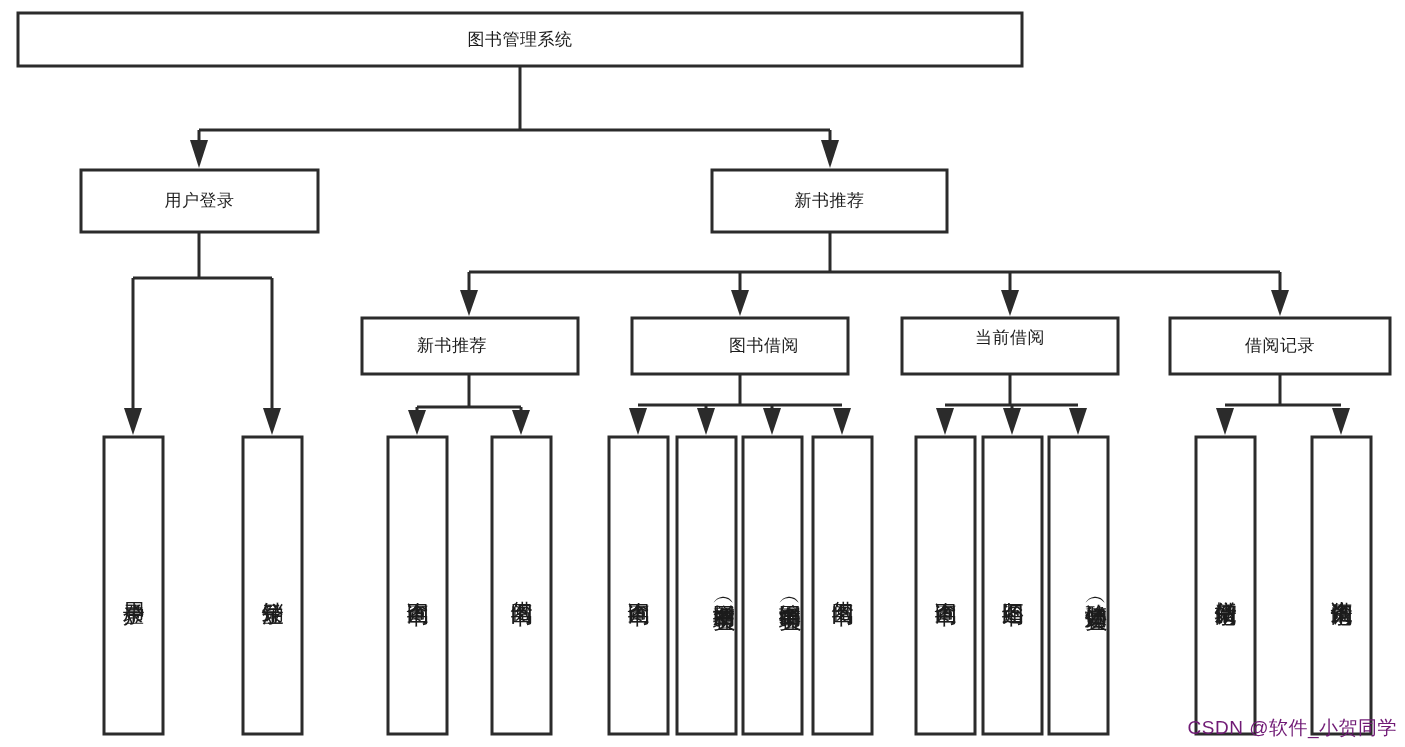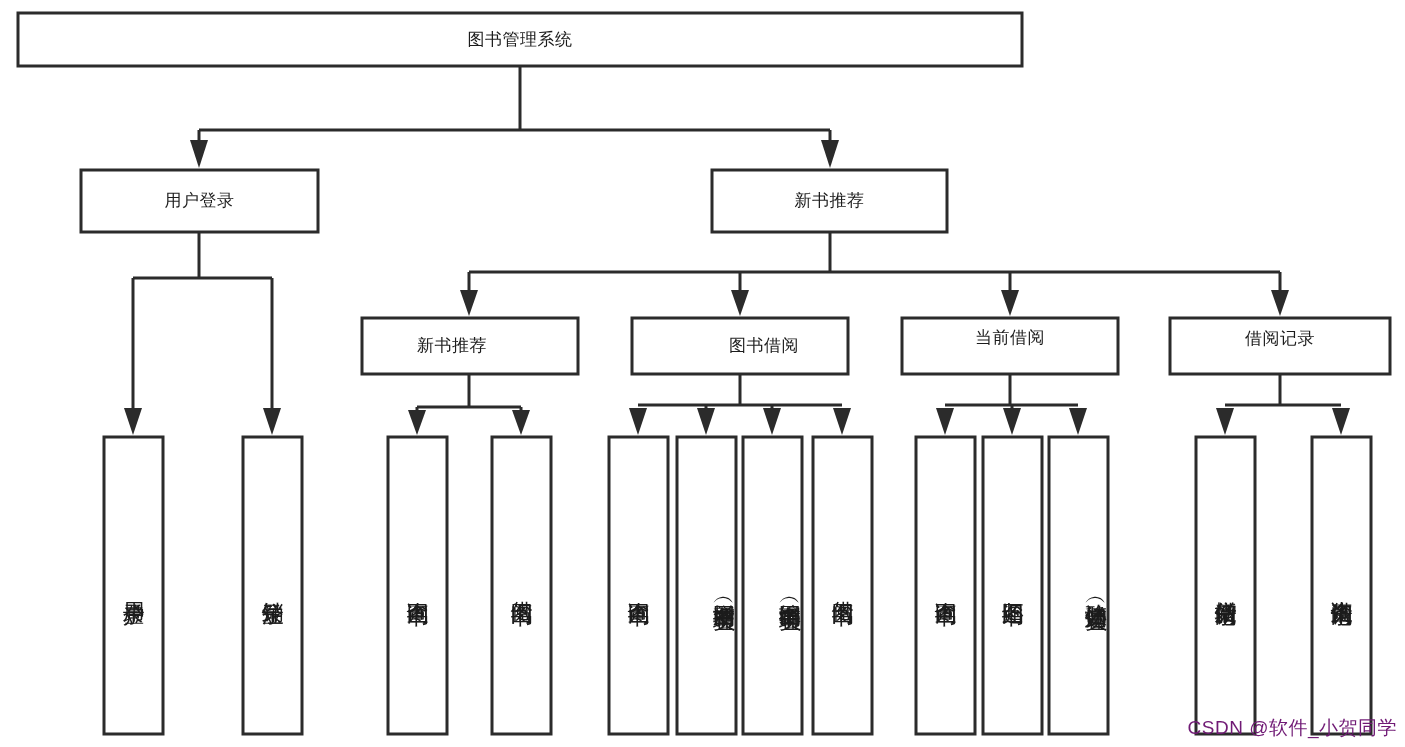--- a/index.html
+++ b/index.html
@@ -167,21 +167,21 @@
   </svg>
 
   <div class="node-label-h" style="left:18px; top:13px; width:1004px; height:53px;">图书管理系统</div>
 
   <div class="node-label-h" style="left:81px; top:170px; width:237px; height:62px;">用户登录</div>
   <div class="node-label-h" style="left:712px; top:170px; width:235px; height:62px;">新书推荐</div>
 
   <div class="node-label-h" style="left:362px; top:318px; width:180px; height:56px;">新书推荐</div>
   <div class="node-label-h" style="left:632px; top:318px; width:216px; height:56px;margin-left:24px;">图书借阅</div>
   <div class="node-label-h" style="left:902px; top:318px; width:216px; height:40px;font-family:Liberation Serif, serif;">当前借阅</div>
-  <div class="node-label-h" style="left:1170px; top:311px; width:220px; height:56px;">借阅记录</div>
+  <div class="node-label-h" style="left:1170px; top:318px; width:220px; height:56px;">借阅记录</div>
 
   <div class="node-label-v" style="left:104px; top:437px; width:59px; height:297px;">用户登录</div>
   <div class="node-label-v" style="left:243px; top:437px; width:59px; height:297px;">注销登录</div>
 
   <div class="node-label-v" style="left:388px; top:437px; width:59px; height:297px;">查询图书</div>
   <div class="node-label-v" style="left:492px; top:437px; width:59px; height:297px;">借阅图书</div>
 
   <div class="node-label-v" style="left:609px; top:437px; width:59px; height:297px;">查询图书</div>
   <div class="node-label-v" style="left:677px; top:437px; width:59px; height:297px; align-items:flex-start; padding-top:10px; box-sizing:border-box;">新增图书（管理员）</div>
   <div class="node-label-v" style="left:743px; top:437px; width:59px; height:297px; align-items:flex-start; padding-top:10px; box-sizing:border-box;">编辑图书（管理员）</div>

